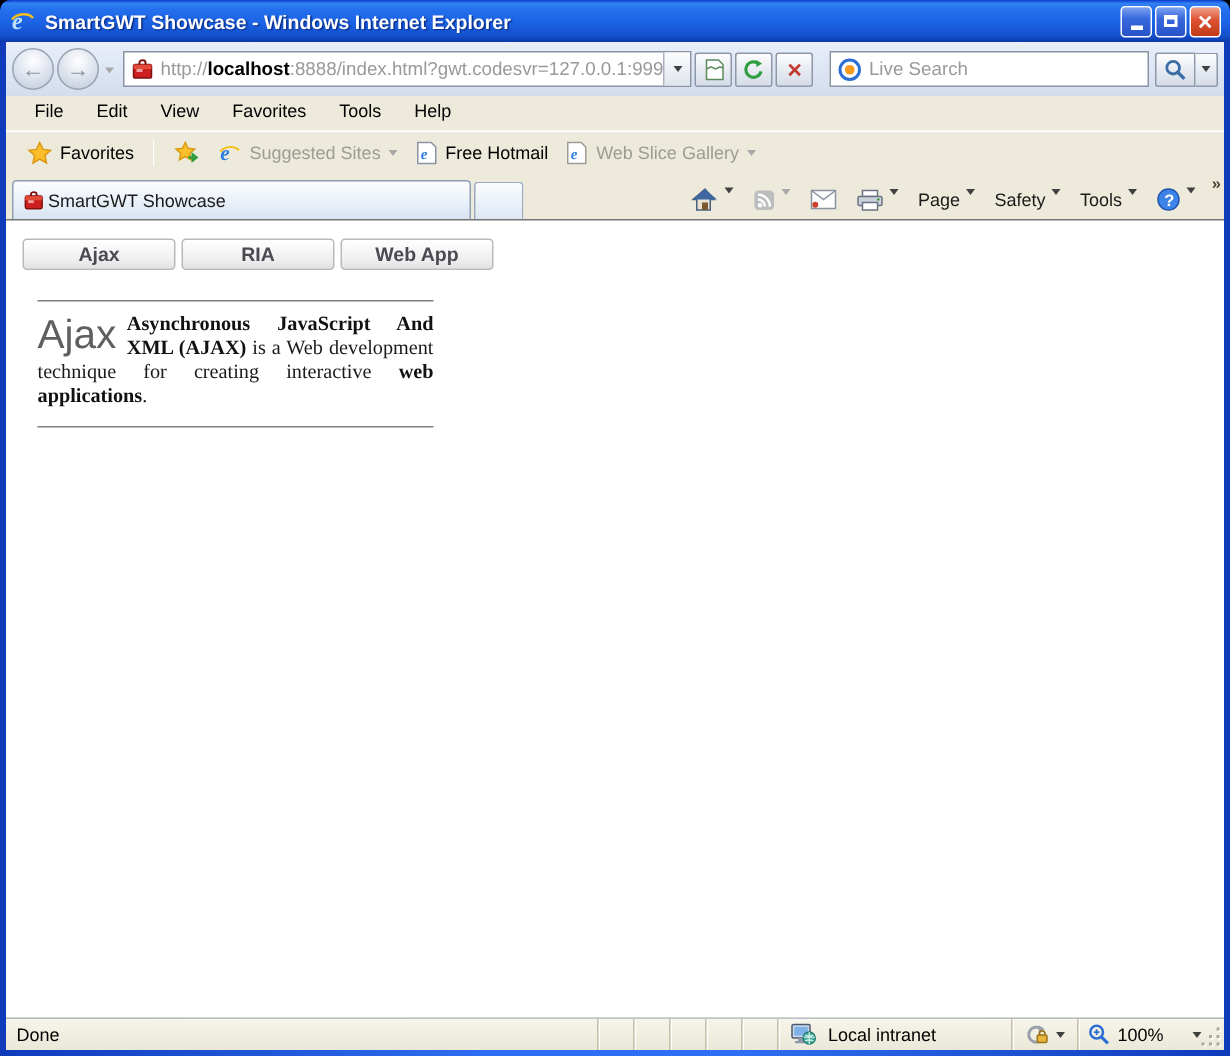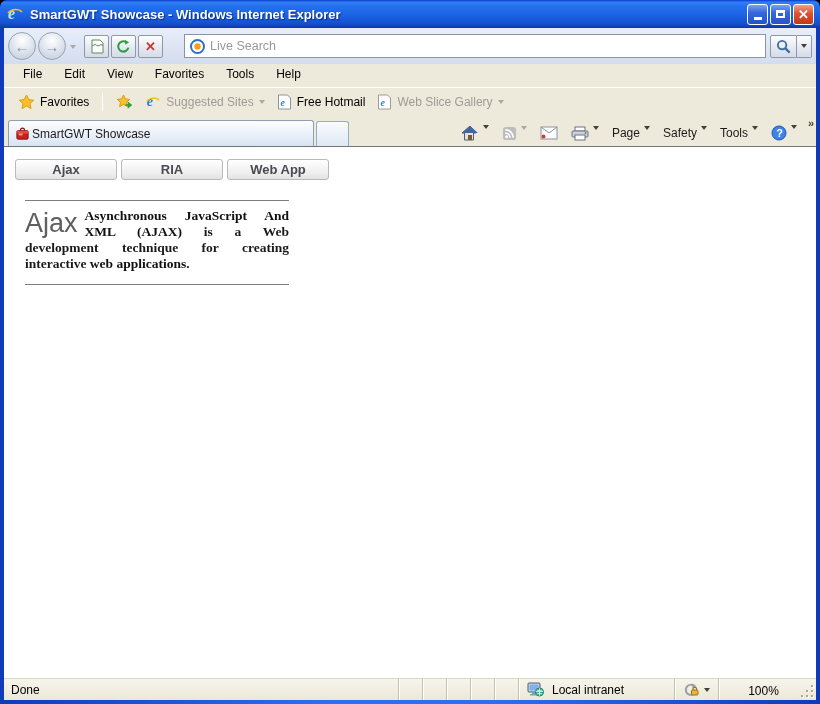--- a/index.html
+++ b/index.html
@@ -35,21 +35,21 @@
   .nav-chev { color:#a0a8b4; font-size:9px; margin:0 6px 0 4px; }
   .addrfield { height:24px; flex:0 0 352px; background:#fff; border:1px solid #8a94a4;
     display:flex; align-items:center; padding:0 0 0 4px; font-size:12.5px; }
   .addrfield .urltext { flex:1; white-space:nowrap; overflow:hidden; color:#9a9a9a; }
   .addrfield .host { color:#000; font-weight:bold; }
   .addr-drop { width:18px; height:22px; border-left:1px solid #aab2c0;
     background:linear-gradient(180deg,#fdfdfe,#dfe5ee); display:flex; align-items:center; justify-content:center; }
   .tbtn { width:25px; height:23px; border:1px solid #8e98a8; border-radius:2px; margin-left:2px;
     background:linear-gradient(180deg,#fdfdfe,#e3e8f0 60%,#d6dce8); display:flex; align-items:center; justify-content:center; }
   .tbtn.stop { color:#c23b2e; font-weight:bold; font-size:13px; }
-  .searchbox { height:24px; flex:1; margin-left:21px; background:#fff; border:1px solid #8a94a4;
+  .searchbox { height:24px; flex:1; margin-left:11px; background:#fff; border:1px solid #8a94a4;
     display:flex; align-items:center; padding:0 4px; }
   .searchbox input { border:none; outline:none; flex:1; font-size:12.5px; color:#444;
     font-family:"Liberation Sans",sans-serif; background:transparent; margin-left:4px; }
   .searchbox input::placeholder { color:#9a9a9a; }
   .searchbtn { width:27px; height:23px; border:1px solid #8e98a8; border-radius:2px 0 0 2px; margin-left:4px;
     background:linear-gradient(180deg,#fdfdfe,#e3e8f0 60%,#d6dce8); display:flex; align-items:center; justify-content:center; }
   .searchdrop { width:15px; height:23px; border:1px solid #8e98a8; border-left:none; border-radius:0 2px 2px 0;
     background:linear-gradient(180deg,#fdfdfe,#e3e8f0 60%,#d6dce8); display:flex; align-items:center; justify-content:center; }
 
   .arr { width:0; height:0; border-left:3px solid transparent; border-right:3px solid transparent; border-top:4px solid #404040; display:inline-block; }
@@ -80,32 +80,32 @@
 
   
   .content { flex:1 1 auto; background:#fff; border-top:1px solid #747474; overflow:hidden; }
   .btnrow { margin:12px 0 0 11px; display:flex; gap:4px; }
   .gwtbtn { width:102px; height:21px; border:1px solid #b9b9b9; border-radius:3px;
     background:linear-gradient(180deg,#ffffff,#eeeeee 70%,#e2e2e2);
     color:#4a4a52; font-weight:bold; font-size:13px; font-family:"Liberation Sans",sans-serif;
     display:flex; align-items:center; justify-content:center; cursor:pointer; }
   .panel { margin:20px 0 0 21px; width:264px; border-top:1px solid #7e7e7e; border-bottom:1px solid #7e7e7e; padding:7px 0 12px; }
   .panel .heading { float:left; font-size:27px; line-height:25px; color:#5f5f5f; margin:3px 7px 0 0; font-family:"Liberation Sans",sans-serif; }
-  .panel p { font-family:"Liberation Serif", serif; font-size:13.5px; line-height:16px; text-align:justify; color:#1a1a1a;font-weight:bold; }
+  .panel p { font-family:"Liberation Serif", serif; font-size:13.5px; line-height:16px; text-align:justify; color:#1a1a1a; }
   .panel p b { color:#111; }
 
   
   .statusbar { height:22px; flex:0 0 22px; background:linear-gradient(180deg,#f7f5ea,#ebe8d8); border-top:1px solid #d9d6c6;
     display:flex; align-items:center; font-size:12px; color:#000; }
   .statusbar .cell { height:100%; display:flex; align-items:center; }
   .st-done { flex:1; padding-left:7px; }
   .st-empty { width:24px; border-left:1px solid #c5c1ab; box-shadow:inset 1px 0 0 #fff; }
   .st-zone { width:156px; border-left:1px solid #c5c1ab; box-shadow:inset 1px 0 0 #fff; gap:8px; padding-left:8px; }
   .st-protect { width:44px; border-left:1px solid #c5c1ab; box-shadow:inset 1px 0 0 #fff; gap:5px; justify-content:center; }
-  .st-zoom { width:84px; border-left:1px solid #c5c1ab; box-shadow:inset 1px 0 0 #fff; gap:5px; padding-left:6px;flex-direction:column; }
+  .st-zoom { width:84px; border-left:1px solid #c5c1ab; box-shadow:inset 1px 0 0 #fff; gap:5px; padding-left:6px; }
   .grip { width:14px; height:100%; position:relative; }
   .grip i { position:absolute; width:2px; height:2px; background:#aca892; box-shadow:1px 1px 0 #fff; }
 
   .bordgap { flex:0 0 4px; }
   .side-pad { display:flex; flex-direction:column; flex:1 1 auto; margin:0 4px; min-height:0; }
   .side-pad > * { flex-shrink:0; }
   svg { display:block; }
 </style>
 </head>
 <body>
@@ -136,20 +136,34 @@
   <div class="side-pad">
 
   <div class="navrow">
     <span class="navball">
           <span>←</span>
         </span>
     <span class="navball">
           <span>→</span>
         </span>
     <span class="nav-chev"><span class="arr gray"></span></span>
+    <div class="addrfield">
+      <span style="margin-right:4px;">
+        <svg width="16" height="16" viewBox="0 0 16 16">
+          <rect x="2" y="5" width="12" height="9" rx="1.2" fill="#cc1f1f" stroke="#7e0f0f"></rect>
+          <rect x="2" y="5" width="12" height="3" fill="#e34a3a"></rect>
+          <path d="M6 5 V3.6 a2 1.4 0 0 1 4 0 V5" fill="none" stroke="#7e0f0f" stroke-width="1.3"></path>
+          <rect x="4" y="8" width="4" height="2" fill="#ffd9d4" opacity="0.7"></rect>
+        </svg>
+      </span>
+      <span class="urltext"><span>http://</span><span class="host">localhost</span><span>:8888/index.html?gwt.codesvr=127.0.0.1:999</span></span>
+      <span class="addr-drop">
+            <span class="arr"></span>
+          </span>
+    </div>
     <span class="tbtn">
       <svg width="14" height="15" viewBox="0 0 14 15">
         <path d="M2 1h8l3 3v10H2z" fill="#fefefe" stroke="#5d8a5d"></path>
         <path d="M2 7l3-1.5 3 1.5 3-1.5 2 1" fill="none" stroke="#5d8a5d"></path>
       </svg>
     </span>
     <span class="tbtn">
       <svg width="15" height="15" viewBox="0 0 16 16">
         <path d="M13.2 9.2 A5.5 5.5 0 1 1 11 3.4" fill="none" stroke="#2f9e3f" stroke-width="2.2"></path>
         <path d="M9.5 1 L14 3.5 L10 6 Z" fill="#2f9e3f"></path>

